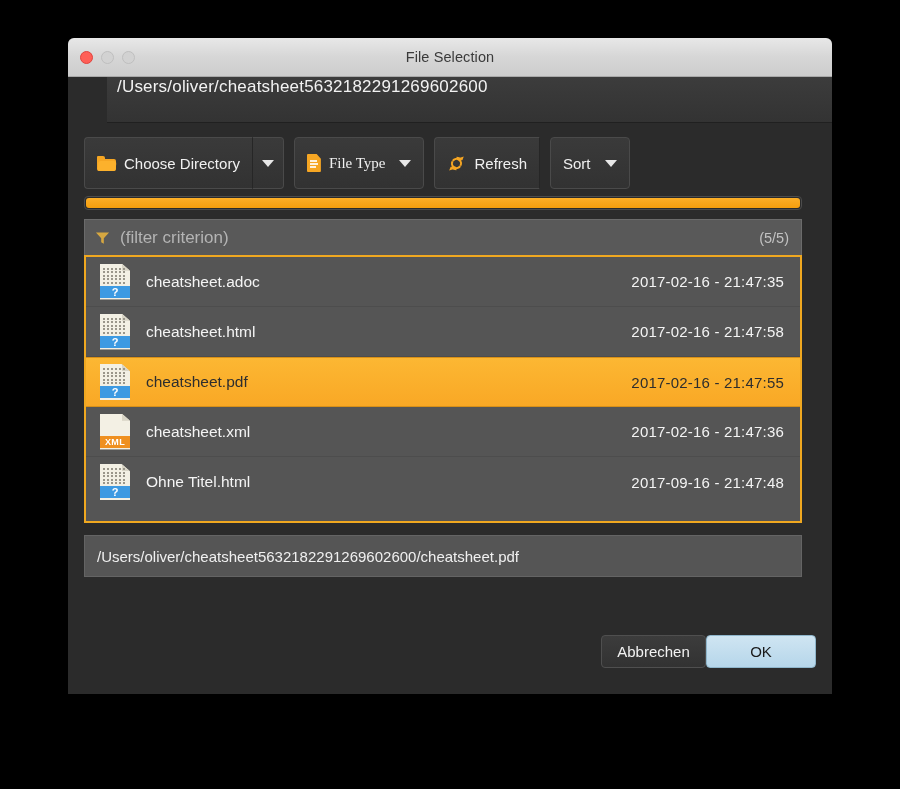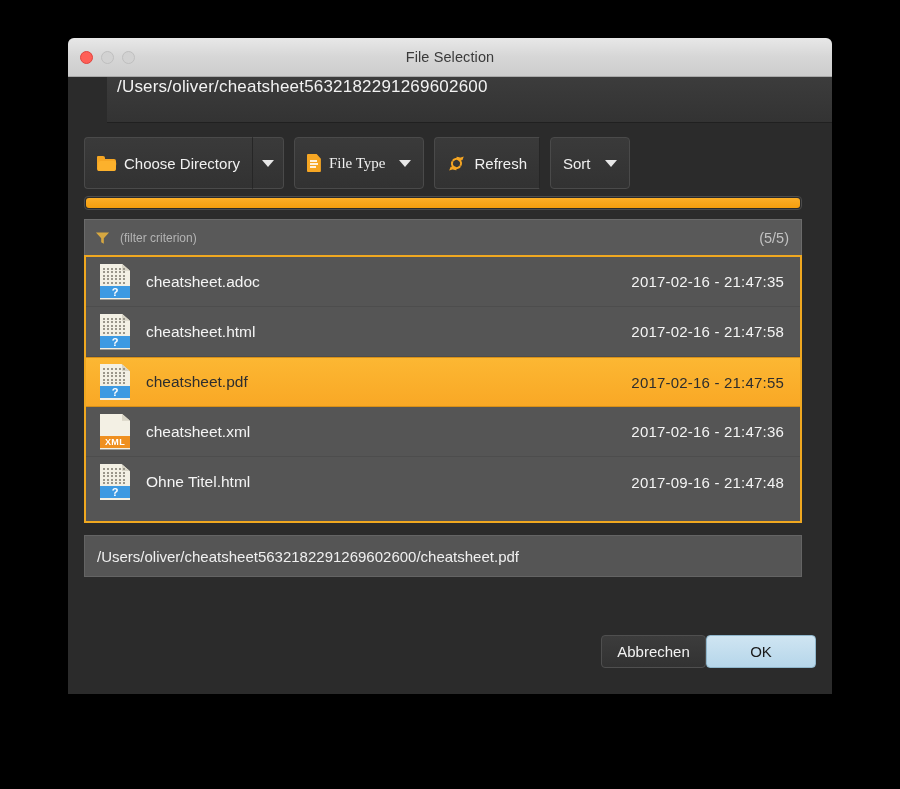--- a/index.html
+++ b/index.html
@@ -130,21 +130,21 @@
     background: #595959;
     border: 1px solid #6b6b6b;
     border-bottom: none;
     display: flex; align-items: center;
     padding: 0 12px 0 10px;
   }
   .funnel-ico { width: 15px; height: 16px; }
   #filter-input {
     flex: 1;
     background: transparent; border: none; outline: none;
-    color: #d6d6d6; font-size: 12px;
+    color: #d6d6d6; font-size: 17px;
     font-family: "Liberation Sans", sans-serif;
     margin-left: 8px;
   }
   #filter-input::placeholder { color: #b4b4b4; opacity: 1; }
   #filter-count { color: #c2c2c2; font-size: 14.5px; }
 
   
   #file-list {
     border: 2px solid #f0a820;
     background: #555555;

